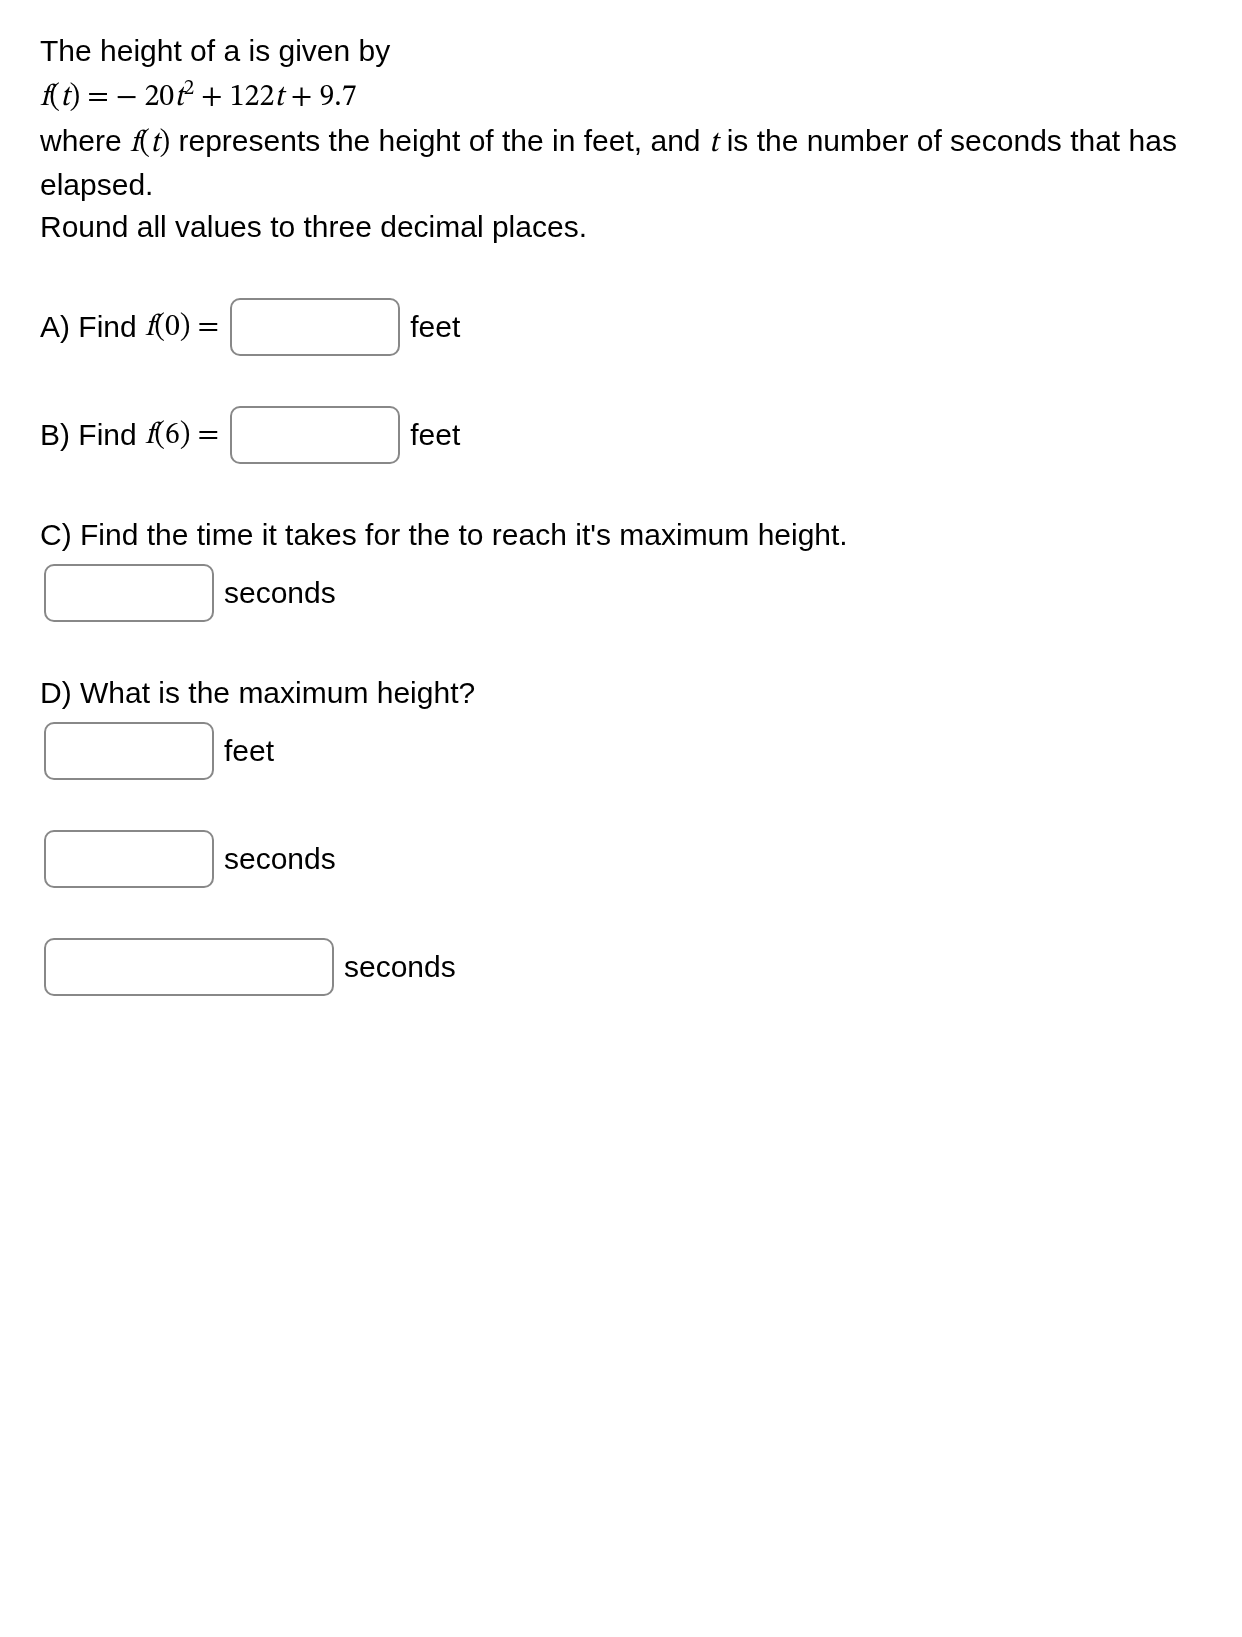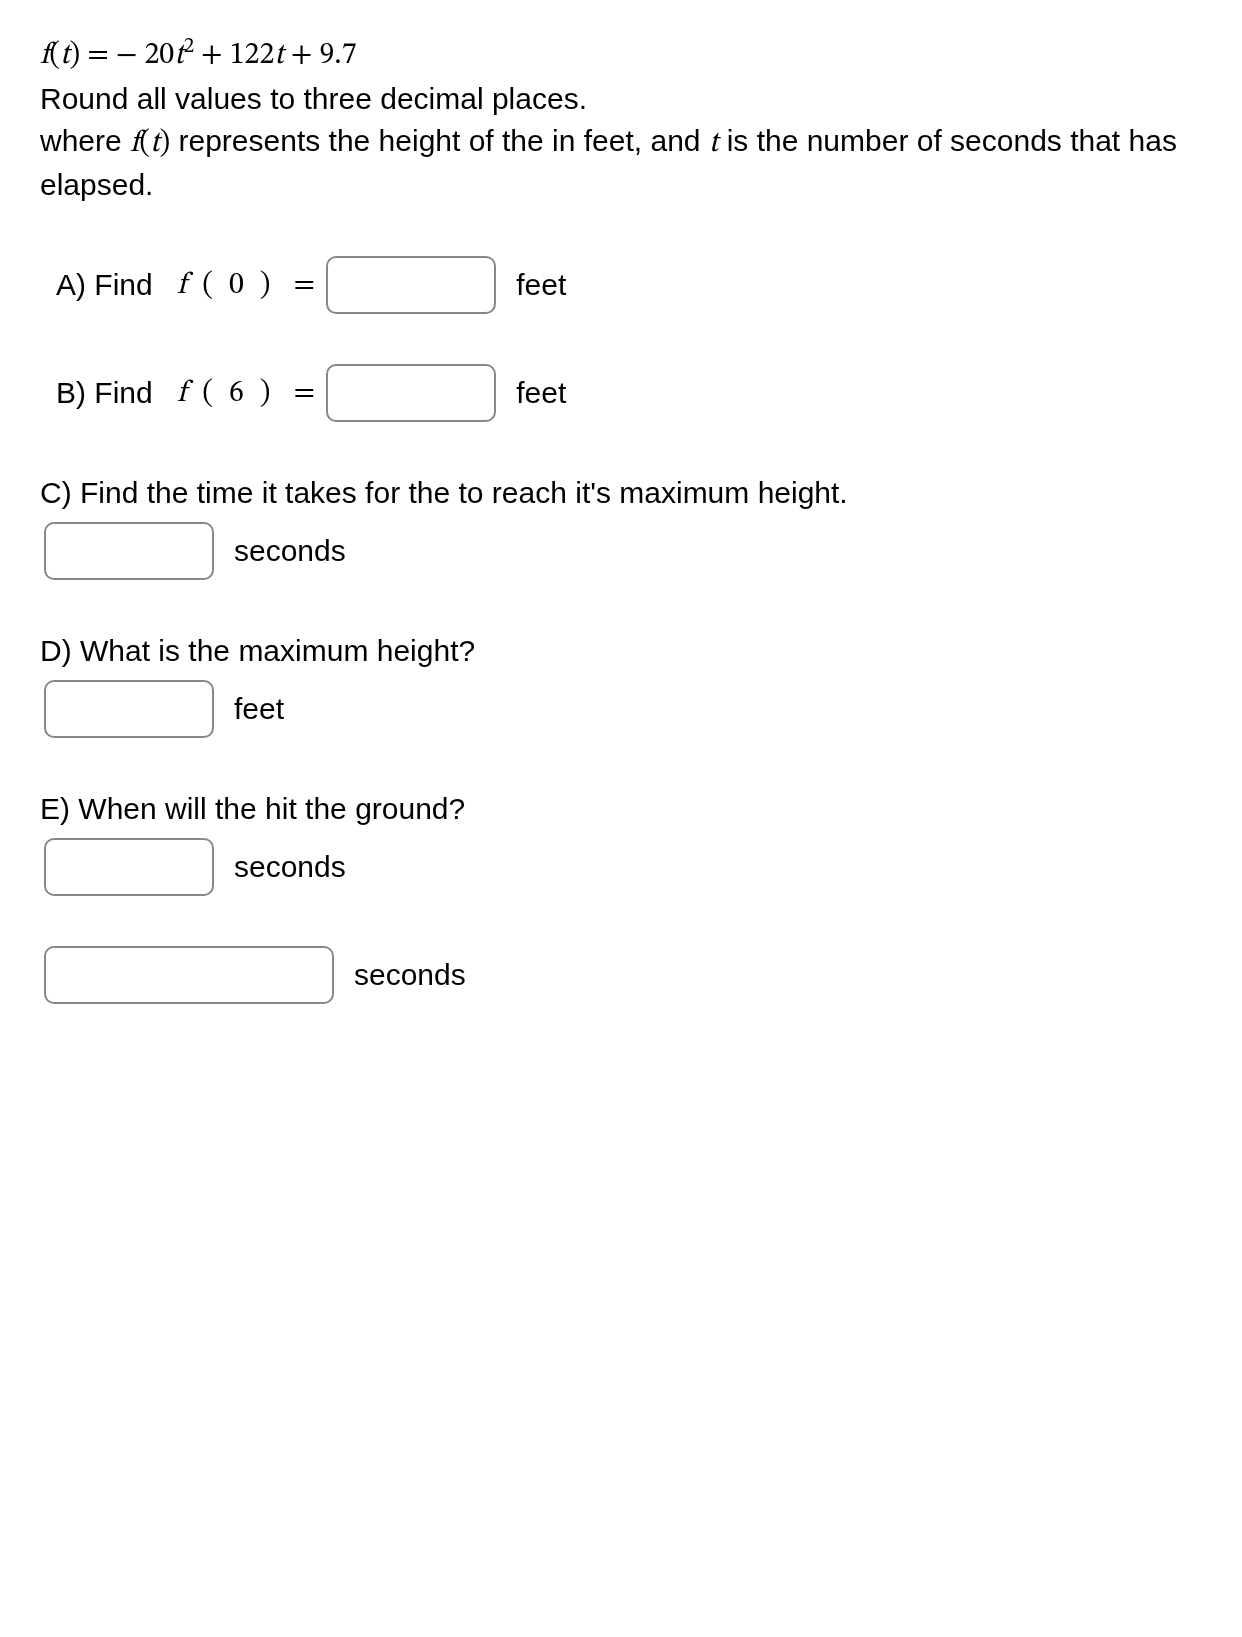--- a/index.html
+++ b/index.html
@@ -64,34 +64,34 @@
     vertical-align: super;
     line-height: 0;
   }
   .inline-row {
     display: flex;
     align-items: center;
     flex-wrap: wrap;
   }
   .inline-row > span {
     white-space: pre;
-    margin-left: 16px;
   }
 </style>
 </head>
 <body>
 
 <div class="problem-intro">
+  <div>The height of a is given by</div>
   <div class="formula-line">
     <span class="math-italic">f</span><span class="math">(</span><span class="math-italic">t</span><span class="math">)</span><span class="math"> = </span><span class="math"> − 20</span><span class="math-italic">t</span><sup class="math">2</sup><span class="math"> + 122</span><span class="math-italic">t</span><span class="math"> + 9.7</span>
   </div>
-  <div>Round all values to three decimal places.</div>
   <div>
     <span>where </span><span class="math-italic">f</span><span class="math">(</span><span class="math-italic">t</span><span class="math">)</span><span> represents the height of the in feet, and </span><span class="math-italic">t</span><span> is the number of seconds that has elapsed.</span>
   </div>
+  <div>Round all values to three decimal places.</div>
 </div>
 
 <div class="subpart inline-row">
   <span>A) Find </span>
   <span class="math-italic">f</span>
     <span class="math">(</span>
     <span class="math">0</span>
     <span class="math">)</span>
     <span class="math"> = </span>
   <input type="text" class="input-box" style="">
@@ -119,21 +119,20 @@
 
 <div class="subpart">
   <div>D) What is the maximum height?</div>
   <div class="inline-row" style="margin-top:8px;">
     <input type="text" class="input-box" style="">
     <span class="unit-label">feet</span>
   </div>
 </div>
 
 <div class="subpart">
-  <div>E) When will the hit the ground?</div>
   <div class="inline-row" style="margin-top:8px;">
     <input type="text" class="input-box" style="">
     <span class="unit-label">seconds</span>
   </div>
 </div>
 
 <div class="subpart">
   <div class="inline-row" style="margin-top:8px;">
     <input type="text" class="input-box-wide" style="">
     <span class="unit-label">seconds</span>

